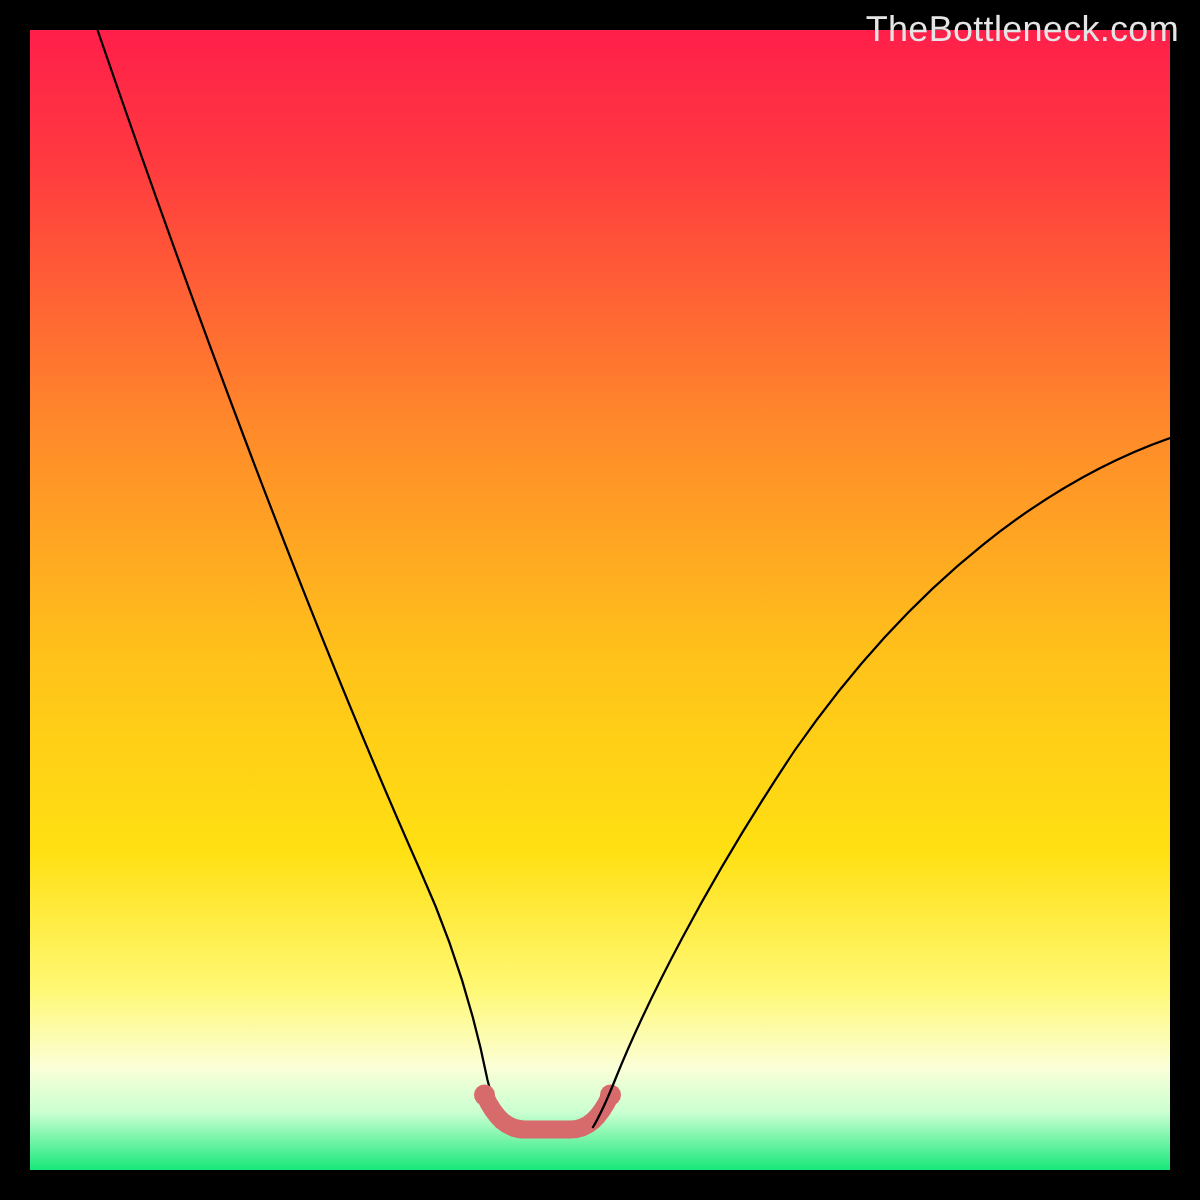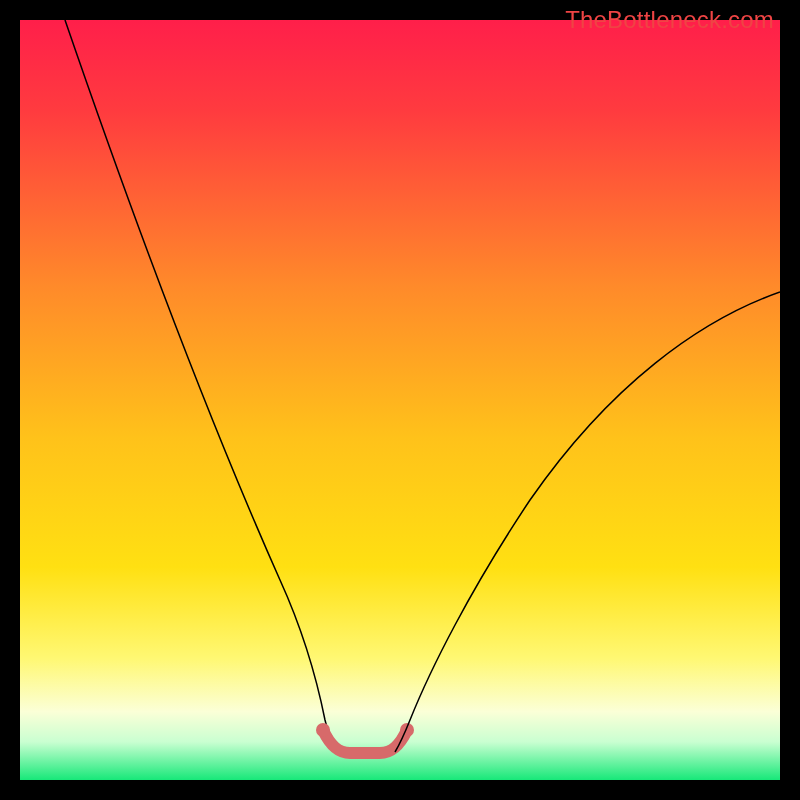--- a/index.html
+++ b/index.html
@@ -6,22 +6,22 @@
   html, body { width: 800px; height: 800px; overflow: hidden; background: #000; }
   .frame {
     position: relative;
     width: 800px;
     height: 800px;
     background: #000;
   }
   .watermark {
     position: absolute;
     top: 6px;
-    right: 26px;
-    color: #ef4444;
+    right: 14px;
+    color: #e5e5e5;
     font-family: Arial, Helvetica, sans-serif;
     font-size: 24px;
     font-weight: 500;
     letter-spacing: 0.2px;
     z-index: 20;
     user-select: none;
   }
   .plot {
     position: absolute;
     left: 20px;

